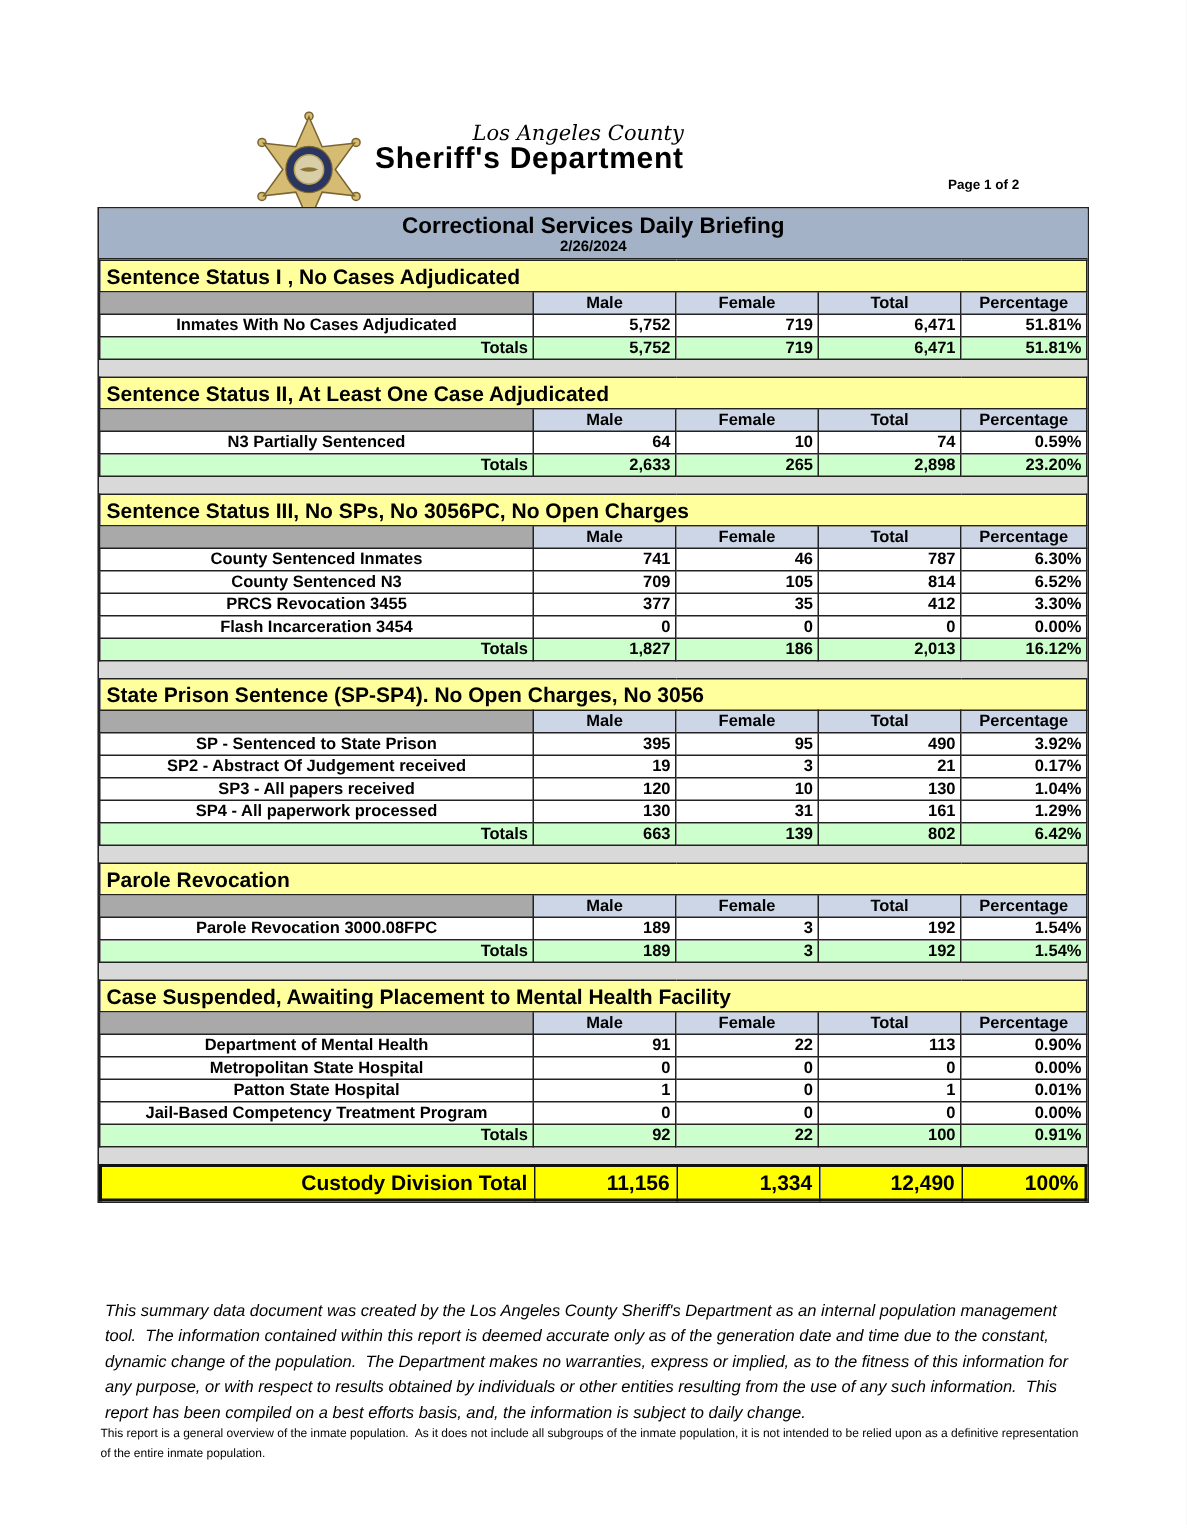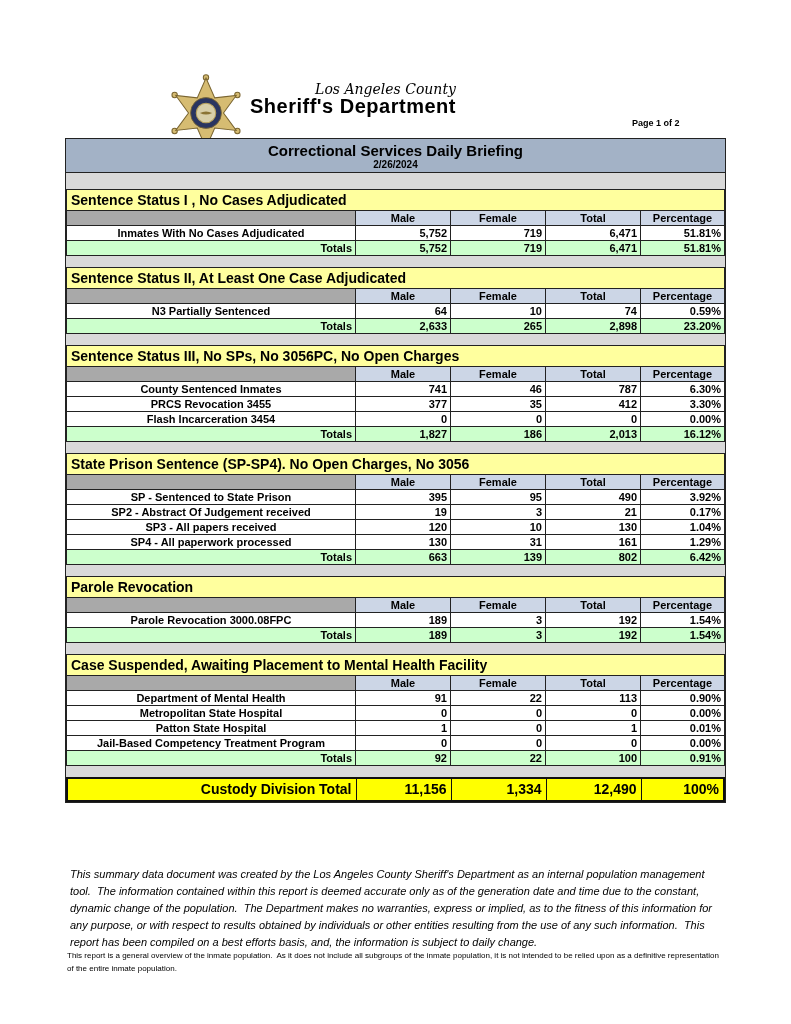--- a/index.html
+++ b/index.html
@@ -26,21 +26,21 @@
     position:absolute;top:138px;left:65px;width:661px;
     background:var(--spacer);border:1px solid #222;
   }
   .title-bar{
     background:var(--title-bar);border-bottom:1px solid #222;
     text-align:center;padding:3px 0 2px 0;
   }
   .report-title{font-size:15px;font-weight:bold;}
   .report-date{font-size:10px;font-weight:bold;}
   table{border-collapse:collapse;width:100%;table-layout:fixed;background:var(--paper);}
-  .sec-table{margin-top:16px;}
+  .sec-table{margin-top:0;}
   .sec-table + .sec-table{margin-top:11px;padding-left:40px;}
   col.c-label{width:289px;} col.c-male{width:95px;} col.c-female{width:95px;}
   col.c-total{width:95px;} col.c-pct{width:auto;}
   td{border:1px solid #222;font-size:11px;font-weight:bold;line-height:14px;padding:0 3px;overflow:hidden;white-space:nowrap;}
   td.sec-hdr{background:var(--section-hdr);font-size:14px;line-height:18px;padding:1px 4px;}
   td.hdr-blank{background:var(--hdr-blank);}
   td.hdr-cell{background:var(--col-hdr);text-align:center;}
   td.lbl{text-align:center;background:var(--paper);}
   td.num{text-align:right;background:var(--paper);}
   tr.totals td{background:var(--totals-row);}
@@ -183,20 +183,27 @@
               <td class="hdr-cell">Percentage</td>
             </tr>
             <tr>
               <td class="lbl">County Sentenced Inmates</td>
               <td class="num">741</td>
               <td class="num">46</td>
               <td class="num">787</td>
               <td class="num">6.30%</td>
             </tr>
             <tr>
+              <td class="lbl">County Sentenced N3</td>
+              <td class="num">709</td>
+              <td class="num">105</td>
+              <td class="num">814</td>
+              <td class="num">6.52%</td>
+            </tr>
+            <tr>
               <td class="lbl">PRCS Revocation 3455</td>
               <td class="num">377</td>
               <td class="num">35</td>
               <td class="num">412</td>
               <td class="num">3.30%</td>
             </tr>
             <tr>
               <td class="lbl">Flash Incarceration 3454</td>
               <td class="num">0</td>
               <td class="num">0</td>

